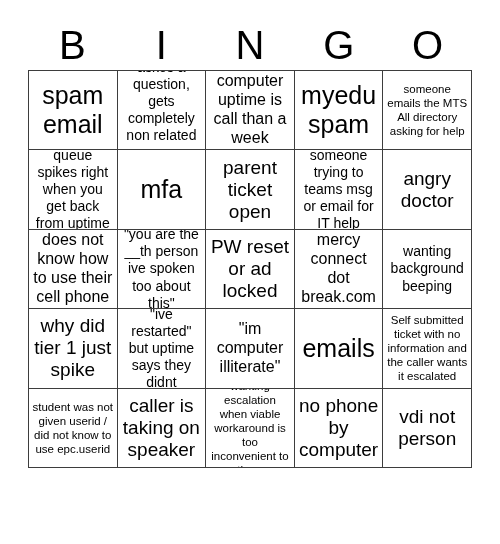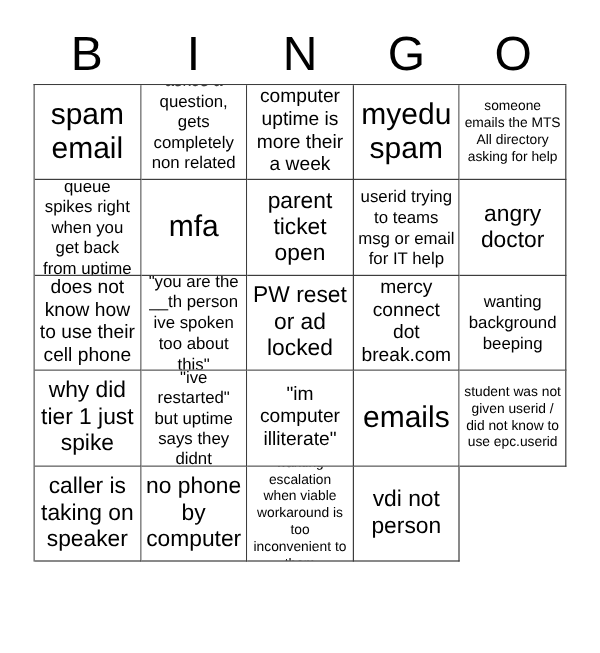--- a/index.html
+++ b/index.html
@@ -104,39 +104,39 @@
   </div>
 
   <div id="bingo-grid">
       <div class="bingo-cell size-xl">
         <span class="cell-text">spam email</span>
       </div>
       <div class="bingo-cell size-sm">
         <span class="cell-text">askes a question, gets completely non related answer</span>
       </div>
       <div class="bingo-cell size-md">
-        <span class="cell-text">computer uptime is more their a week</span>
+        <span class="cell-text">computer uptime is call than a week</span>
       </div>
       <div class="bingo-cell size-xl">
         <span class="cell-text">myedu spam</span>
       </div>
       <div class="bingo-cell size-xs">
         <span class="cell-text">someone emails the MTS All directory asking for help</span>
       </div>
       <div class="bingo-cell size-sm">
         <span class="cell-text">queue spikes right when you get back from uptime</span>
       </div>
       <div class="bingo-cell size-xl">
         <span class="cell-text">mfa</span>
       </div>
       <div class="bingo-cell size-lg">
         <span class="cell-text">parent ticket open</span>
       </div>
       <div class="bingo-cell size-sm">
-        <span class="cell-text">userid trying to teams msg or email for IT help</span>
+        <span class="cell-text">someone trying to teams msg or email for IT help</span>
       </div>
       <div class="bingo-cell size-lg">
         <span class="cell-text">angry doctor</span>
       </div>
       <div class="bingo-cell size-md">
         <span class="cell-text">does not know how to use their cell phone</span>
       </div>
       <div class="bingo-cell size-sm">
         <span class="cell-text">"you are the __th person ive spoken too about this"</span>
       </div>
@@ -155,29 +155,32 @@
       <div class="bingo-cell size-sm">
         <span class="cell-text">"ive restarted" but uptime says they didnt</span>
       </div>
       <div class="bingo-cell size-md">
         <span class="cell-text">"im computer illiterate"</span>
       </div>
       <div class="bingo-cell size-xl">
         <span class="cell-text">emails</span>
       </div>
       <div class="bingo-cell size-xs">
+        <span class="cell-text">Self submitted ticket with no information and the caller wants it escalated</span>
+      </div>
+      <div class="bingo-cell size-xs">
         <span class="cell-text">student was not given userid / did not know to use epc.userid</span>
       </div>
       <div class="bingo-cell size-lg">
         <span class="cell-text">caller is taking on speaker</span>
       </div>
+      <div class="bingo-cell size-xs">
+        <span class="cell-text">wanting escalation when viable workaround is too inconvenient to them</span>
+      </div>
       <div class="bingo-cell size-lg">
         <span class="cell-text">no phone by computer</span>
-      </div>
-      <div class="bingo-cell size-xs">
-        <span class="cell-text">wanting escalation when viable workaround is too inconvenient to them</span>
       </div>
       <div class="bingo-cell size-lg">
         <span class="cell-text">vdi not person</span>
       </div>
     </div>
 
 </div>
 
 </body></html>

